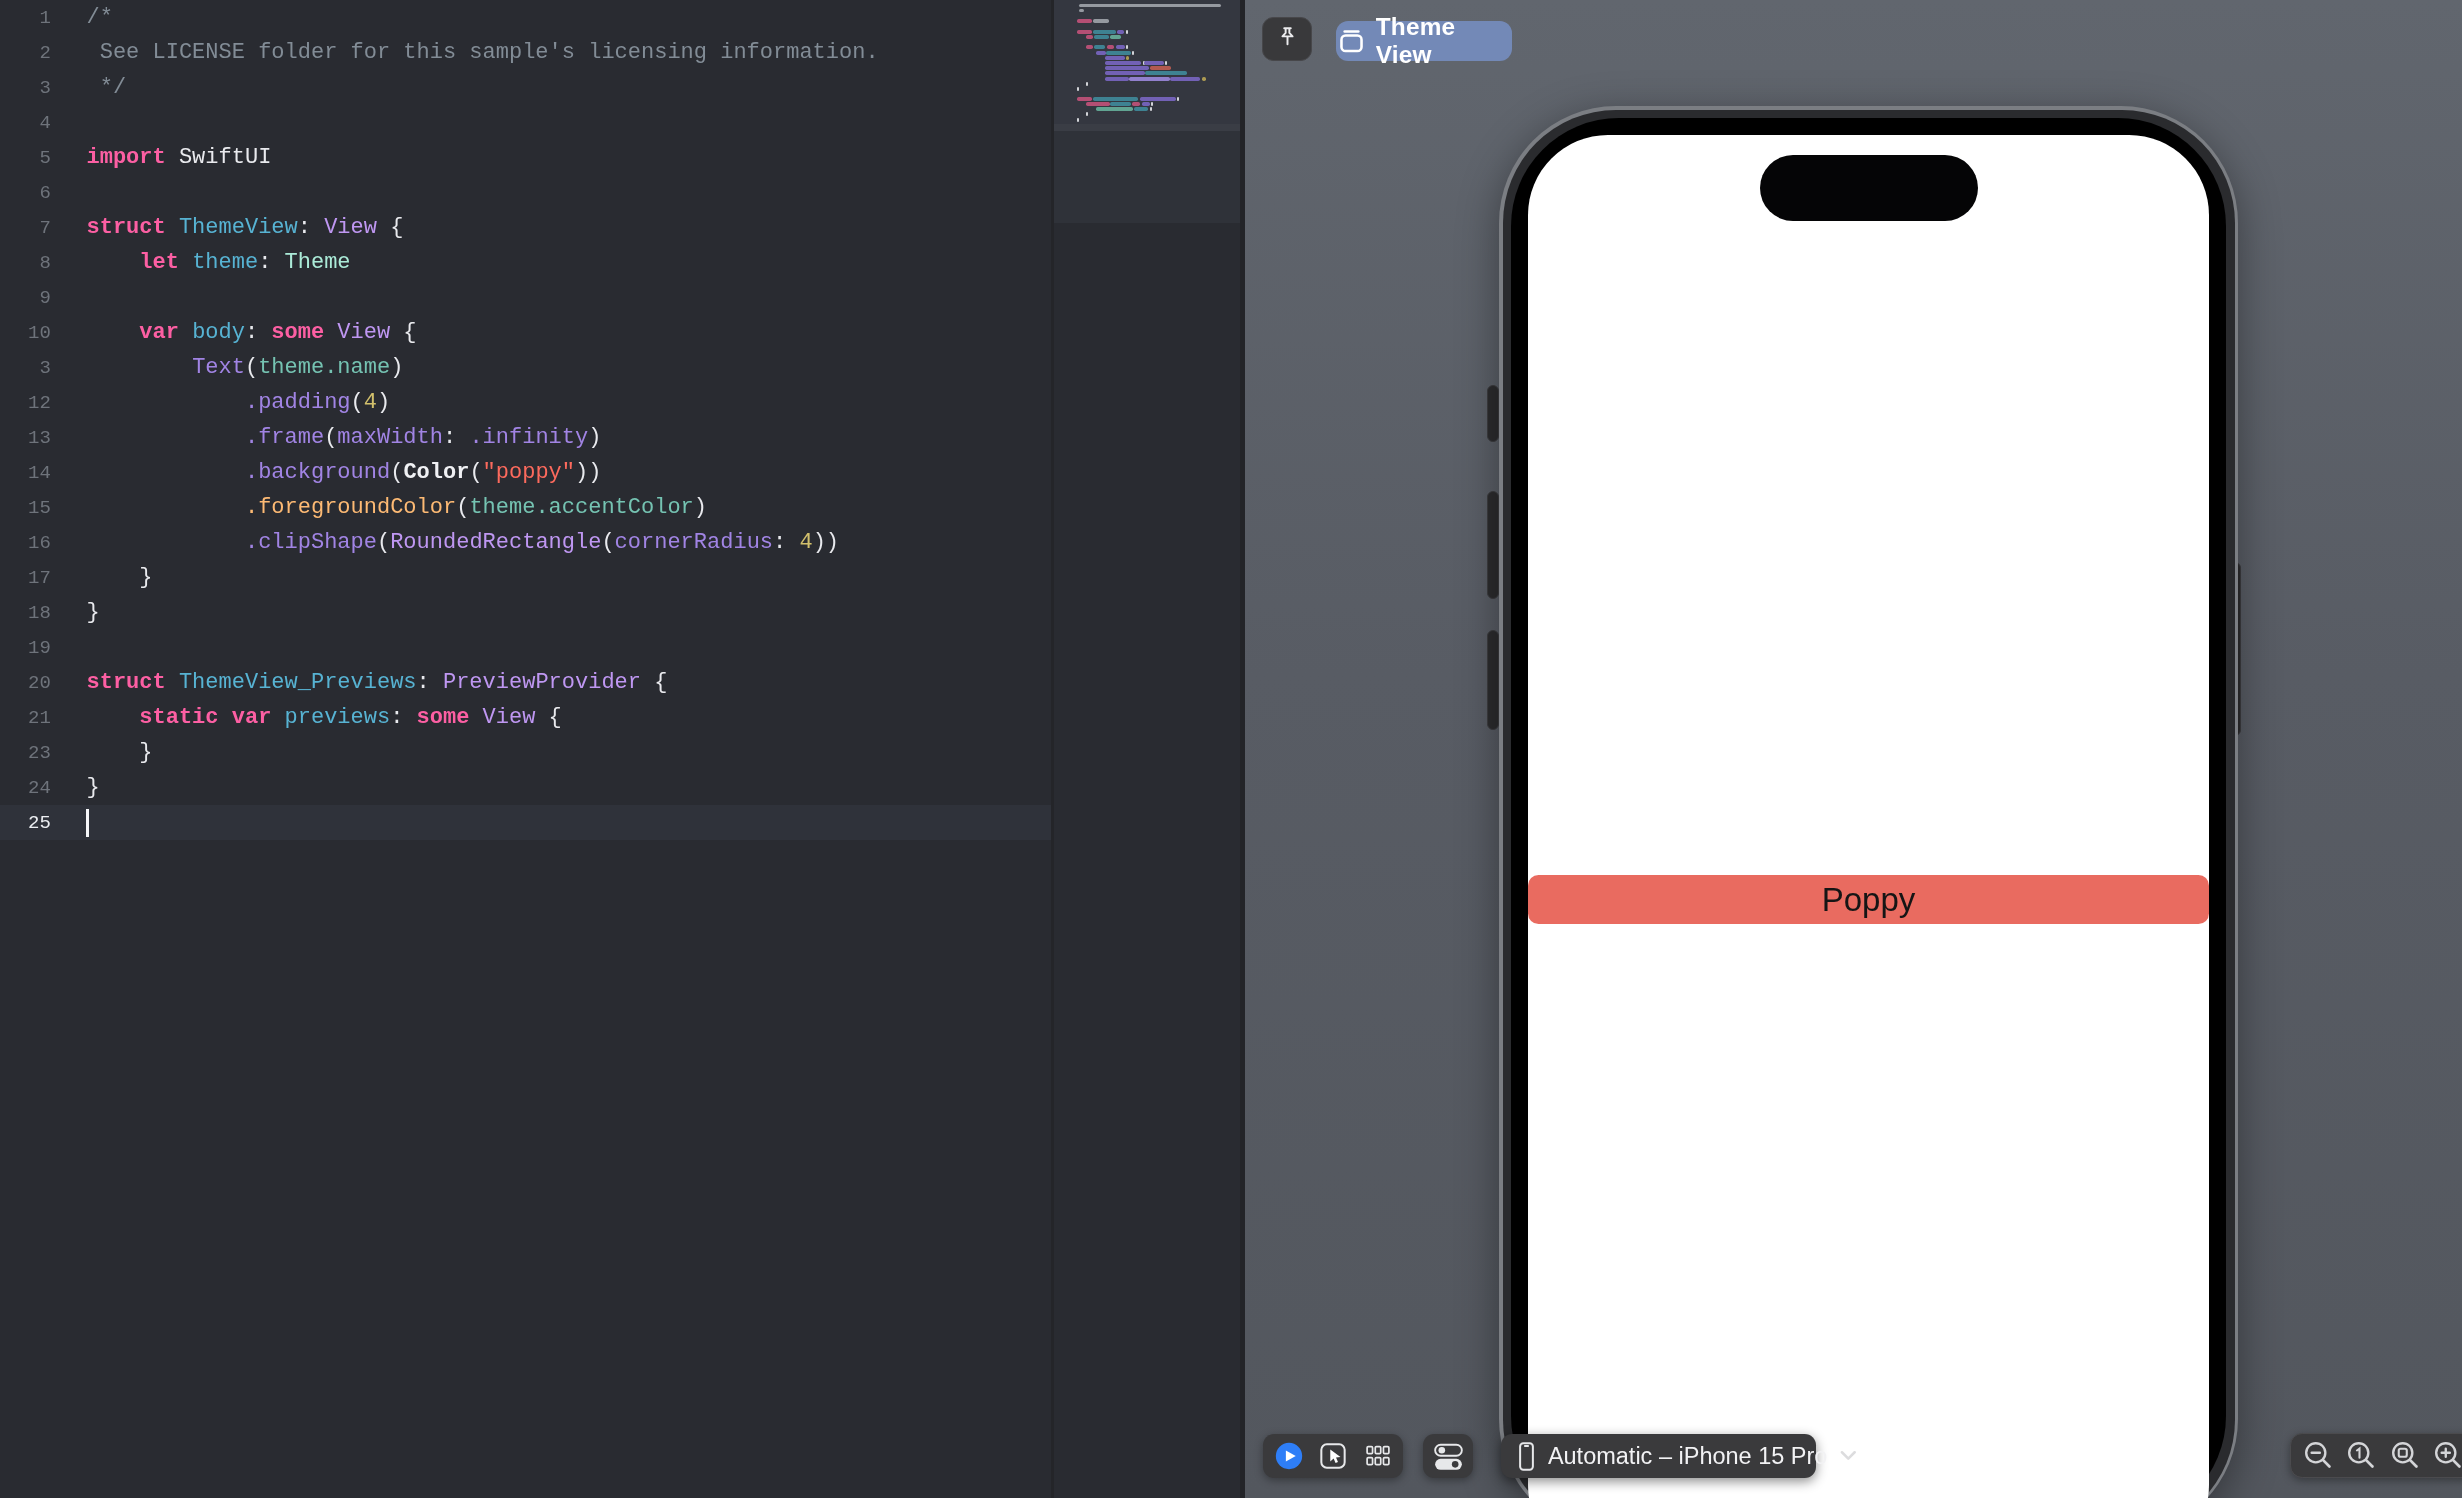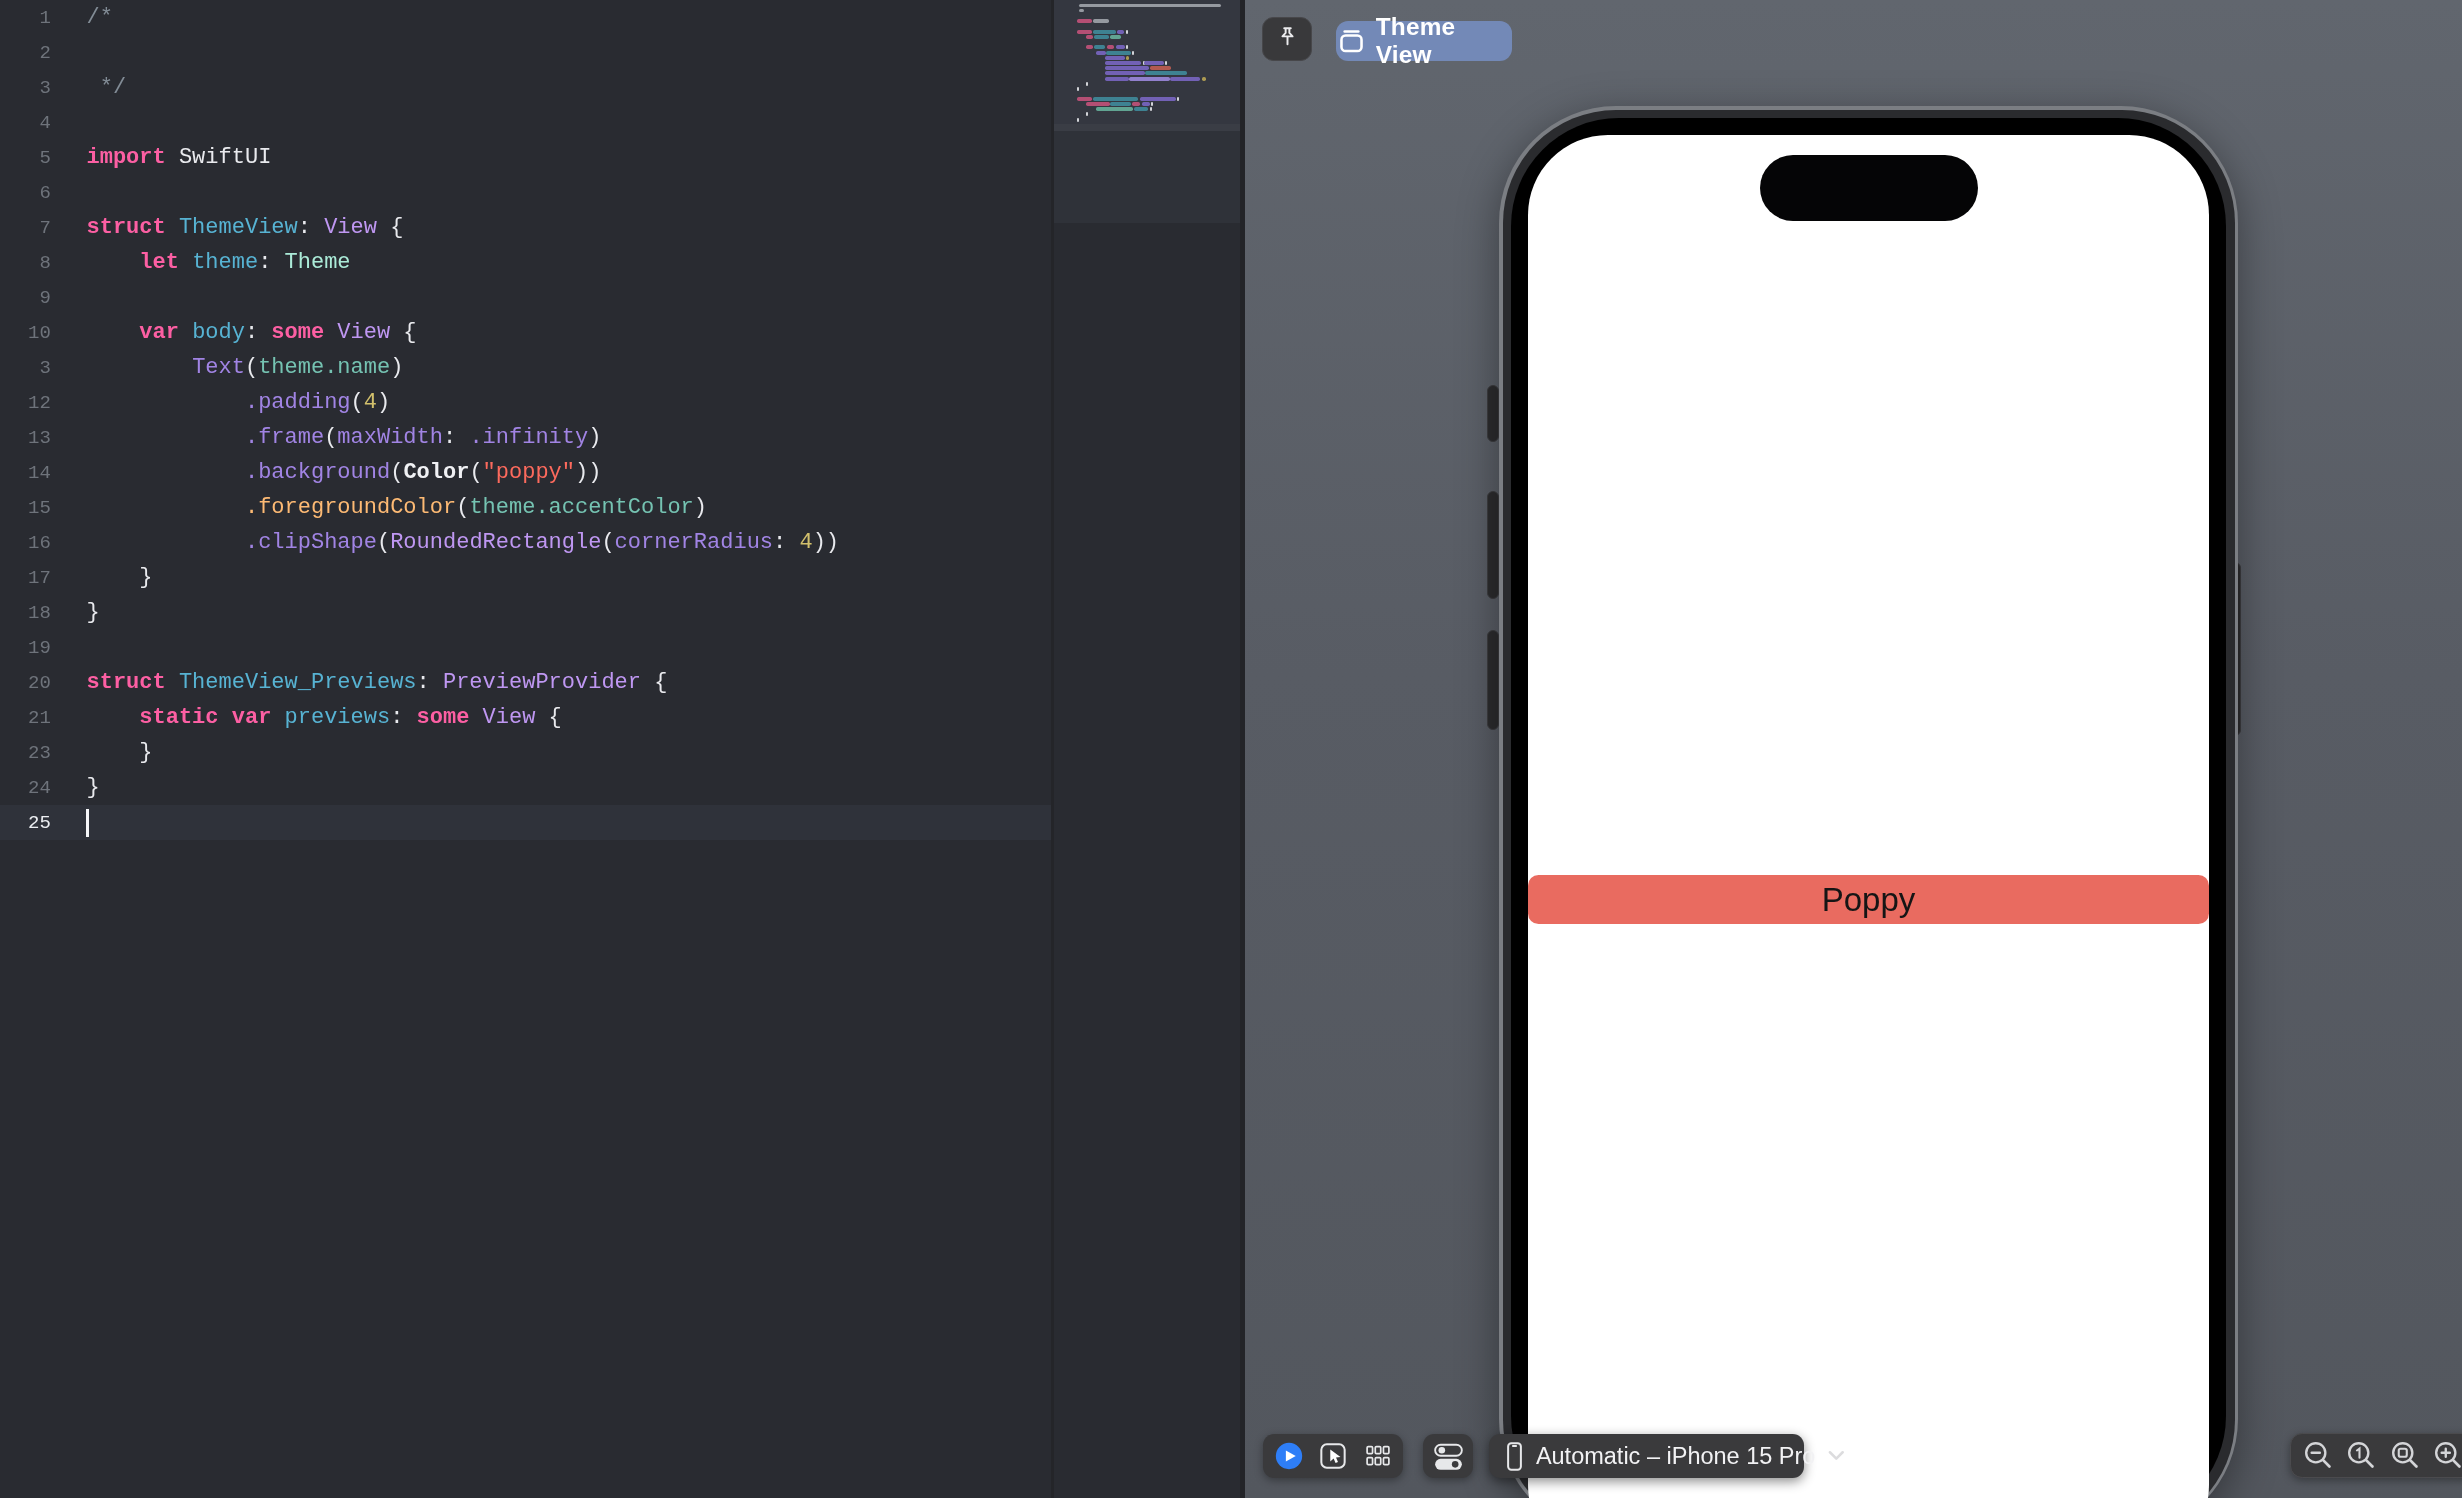--- a/index.html
+++ b/index.html
@@ -51,21 +51,21 @@
             width:218px; height:66px; border-radius:33px; background:#050506; }
   .banner { position:absolute; left:0; top:740px; width:681px; height:49px; border-radius:10.5px;
             display:flex; align-items:center; justify-content:center; }
   .banner-label { font-size:33px; color:#151515; }
 
   
   .tool-group { position:absolute; background:#3a3a3c; border-radius:11.3px;
                 box-shadow:0 2.6px 8.7px rgba(0,0,0,.35); display:flex; align-items:center; }
   .grp-run { left:18.3px; top:1434px; width:140px; height:44px; justify-content:space-evenly; }
   .grp-settings { left:178px; top:1434px; width:50px; height:44px; justify-content:center; }
-  .grp-device { left:244px; top:1434px; width:315px; height:44px; gap:12.2px; padding:0 15.7px;
+  .grp-device { left:256px; top:1434px; width:315px; height:44px; gap:12.2px; padding:0 15.7px;
                 box-shadow:0 3.5px 12.2px rgba(0,0,0,.45); }
   .device-label { color:#f2f2f4; font-size:23.5px; white-space:nowrap; }
   .grp-zoom { left:1045px; top:1433px; width:209px; height:45px; border:0.9px solid #4b4b4e;
               border-radius:12.2px; justify-content:flex-start; gap:5.2px; padding-left:8.7px; }
   .icon-btn { display:flex; align-items:center; justify-content:center; width:38px; height:40px; }
 
   svg { display:block; }
 </style>
 </head>
 <body>
@@ -73,20 +73,21 @@
 <div class="stage">
 
   <div class="editor">
     <div>
         <div class="code-row">
           <span class="gutter">1</span>
           <span class="code"><span style="color: rgb(130, 140, 150);">/*</span></span>
         </div>
         <div class="code-row">
           <span class="gutter">2</span>
+          <span class="code"><span style="color: rgb(130, 140, 150);"> See LICENSE folder for this sample's licensing information.</span></span>
         </div>
         <div class="code-row">
           <span class="gutter">3</span>
           <span class="code"><span style="color: rgb(130, 140, 150);"> */</span></span>
         </div>
         <div class="code-row">
           <span class="gutter">4</span>
           <span class="code"></span>
         </div>
         <div class="code-row">

